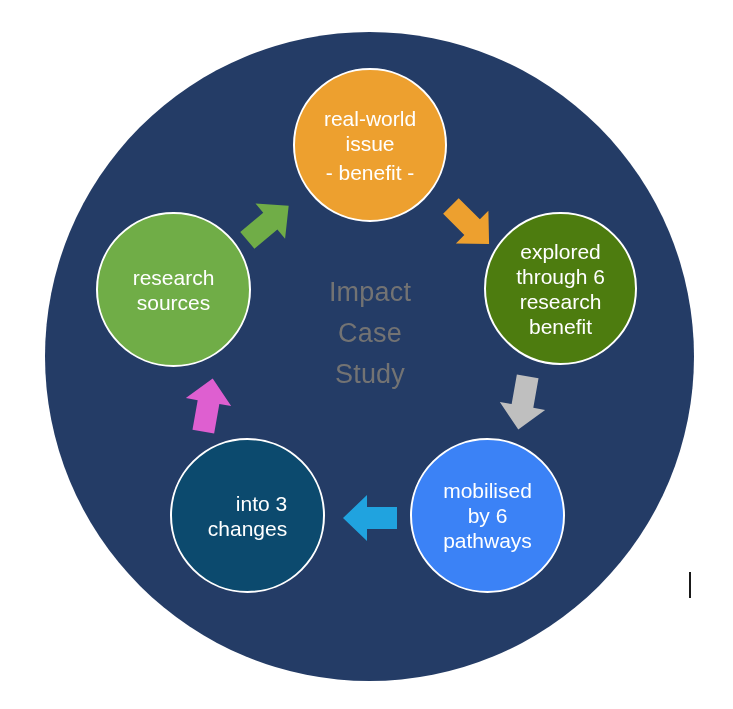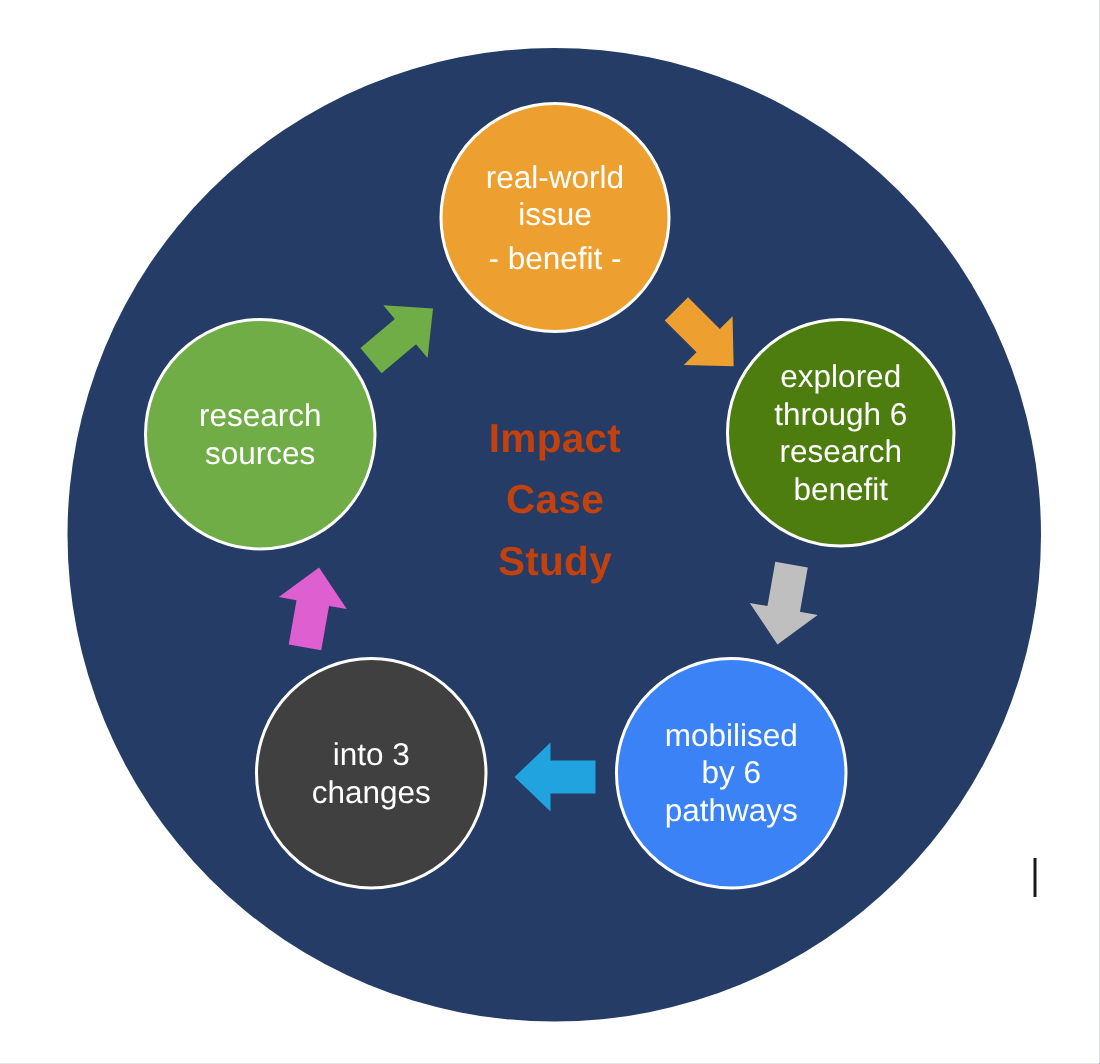--- a/index.html
+++ b/index.html
@@ -33,24 +33,24 @@
     border-radius: 50%;
     background: #243C66;
   }
 
   .center-label {
     position: absolute;
     left: 265px;
     top: 272px;
     width: 210px;
     text-align: center;
-    color: #c2410c;
+    color: #737373;
     font-size: 27px;
     line-height: 41px;
-    font-weight: 700;
+    font-weight: 400;
     letter-spacing: 0.2px;
   }
   .center-label .cl-line { display: block; }
 
   .node {
     position: absolute;
     border-radius: 50%;
     border: 2px solid #ffffff;
     box-sizing: border-box;
     display: flex;
@@ -76,21 +76,22 @@
     background: #4d7c0f;
   }
   
   .node-mobilised {
     left: 410px; top: 438px; width: 155px; height: 155px;
     background: #3b82f6;
   }
   
   .node-changes {
     left: 170px; top: 438px; width: 155px; height: 155px;
-    background: #404040;
+    background: #0c4a6e;
+    text-align: right;
   }
   
   .node-evidenced {
     left: 96px; top: 212px; width: 155px; height: 155px;
     background: #70AD47;
   }
 
   .arrow {
     position: absolute;
     width: 0; height: 0;

